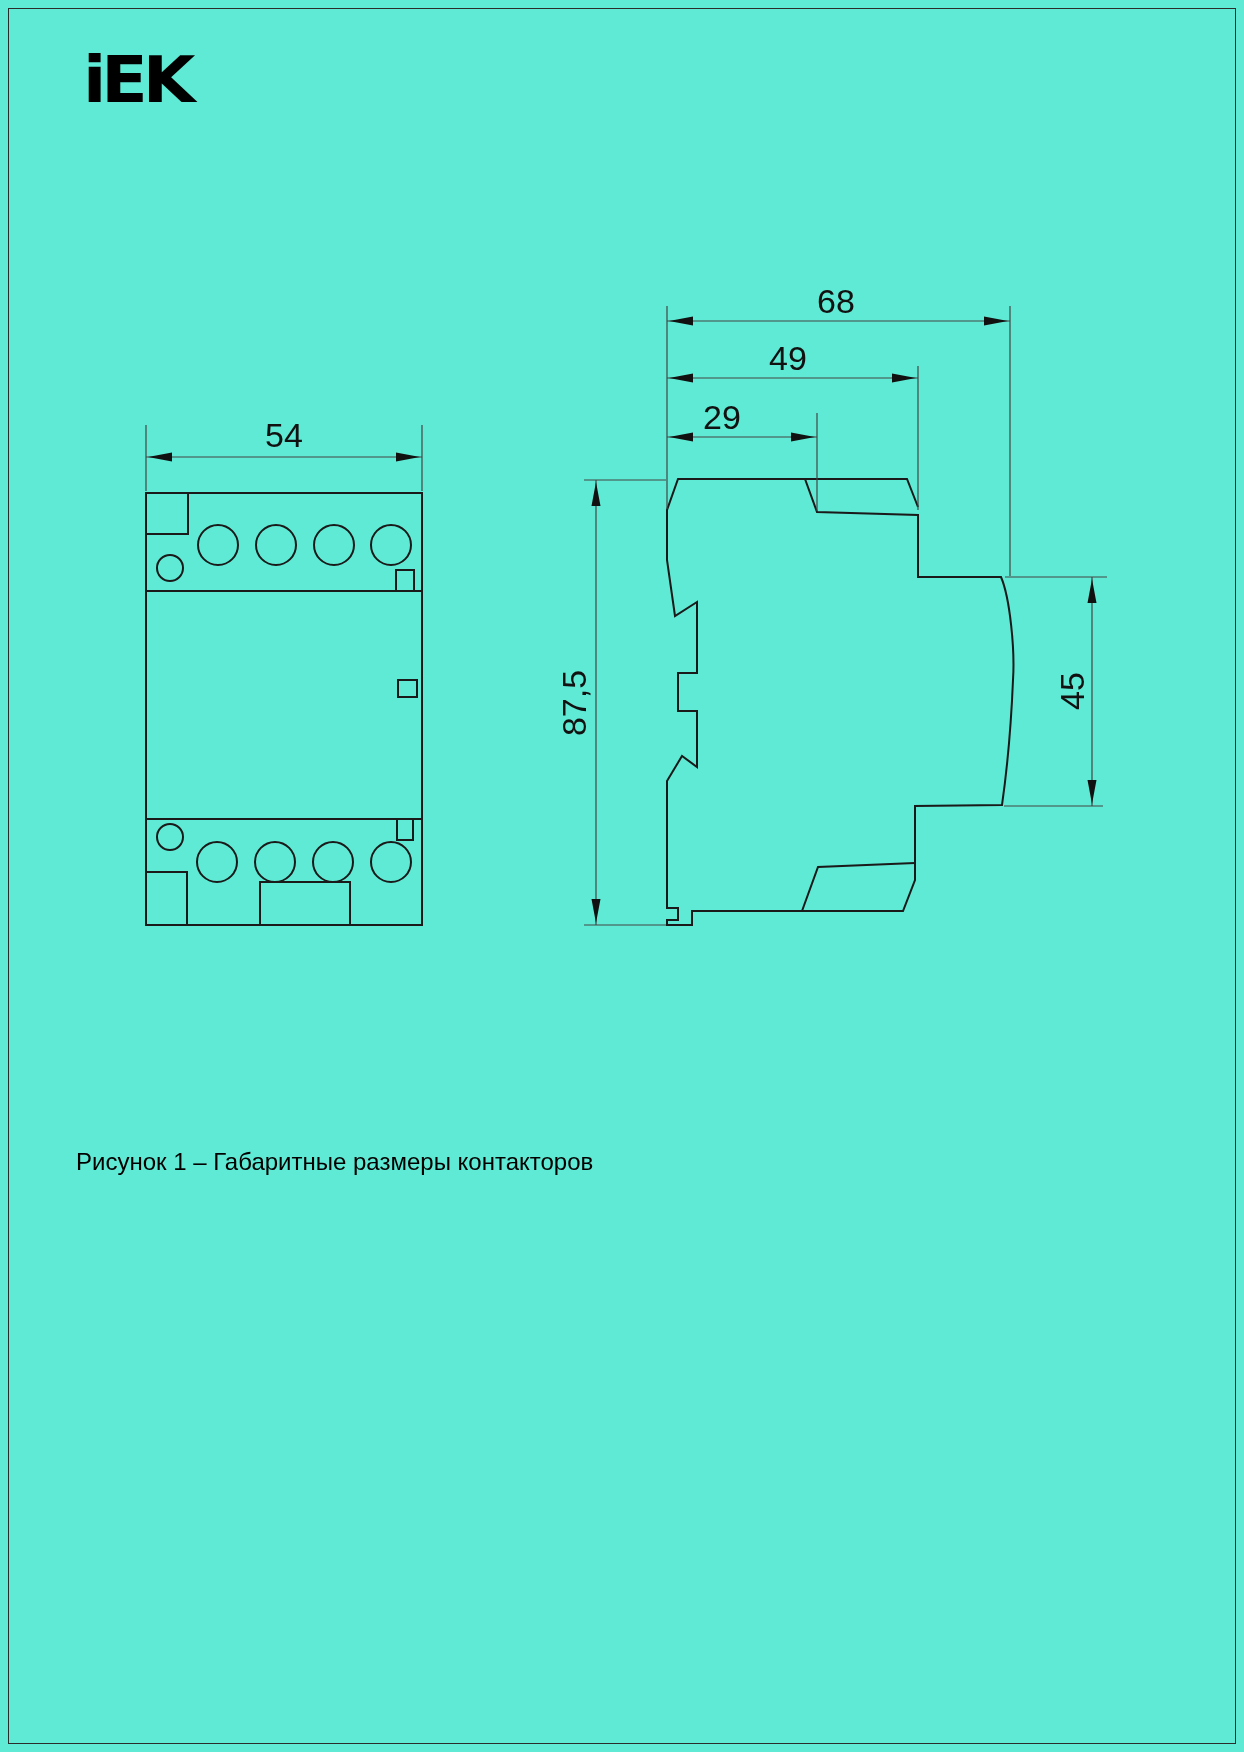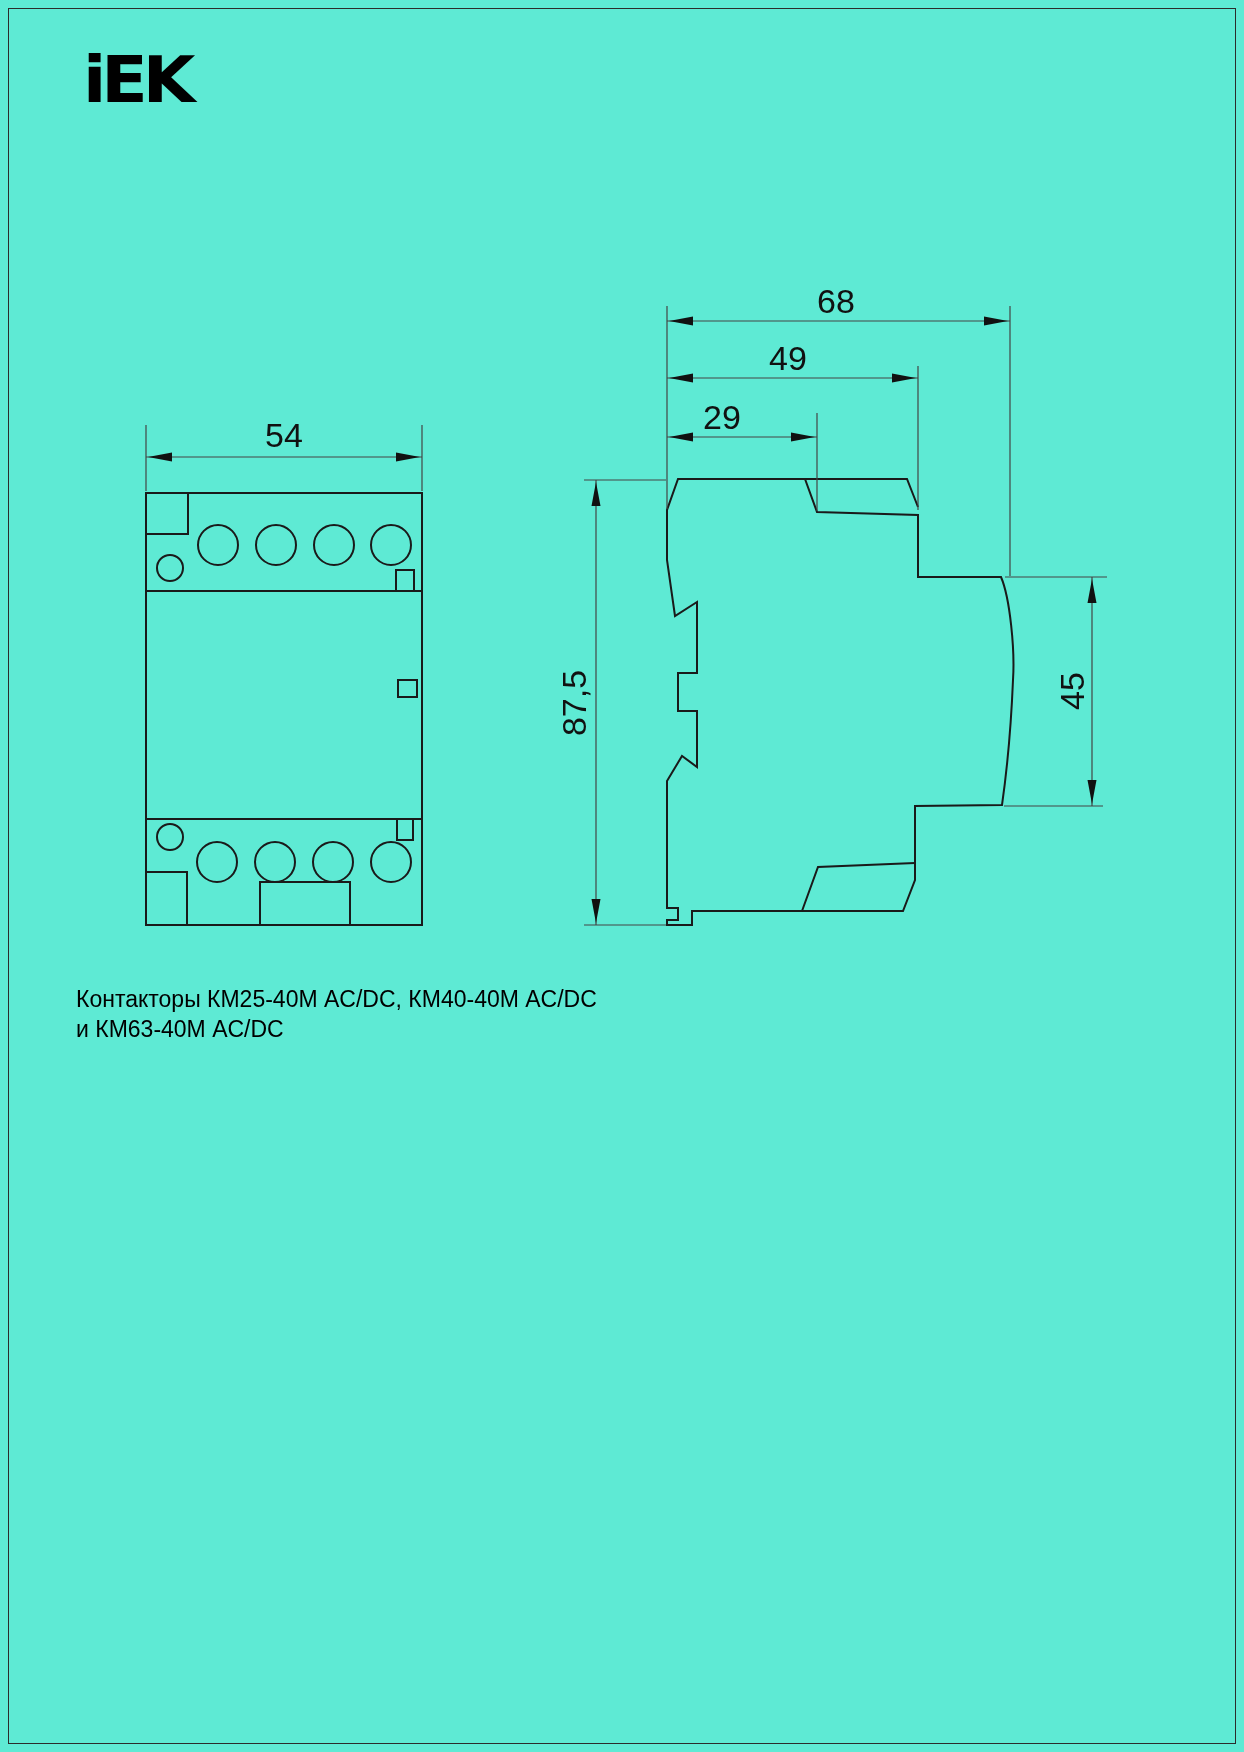--- a/index.html
+++ b/index.html
@@ -124,19 +124,16 @@
     <g>
       <text class="dim-text" x="284" y="447" text-anchor="middle">54</text>
       <text class="dim-text" x="836" y="313" text-anchor="middle">68</text>
       <text class="dim-text" x="788" y="370" text-anchor="middle">49</text>
       <text class="dim-text" x="722" y="429" text-anchor="middle">29</text>
       <text class="dim-text" transform="translate(586,703) rotate(-90)" text-anchor="middle">87,5</text>
       <text class="dim-text" transform="translate(1084,691) rotate(-90)" text-anchor="middle">45</text>
     </g>
   </svg>
 
-  <div class="caption">
-    <div>Контакторы КМ25-40М AC/DC, КМ40-40М AC/DC</div>
-    <div>и КМ63-40М AC/DC</div>
-  </div>
 
+  <div class="figure-caption">Рисунок 1 – Габаритные размеры контакторов</div>
 
 </div>
 
 </body></html>

